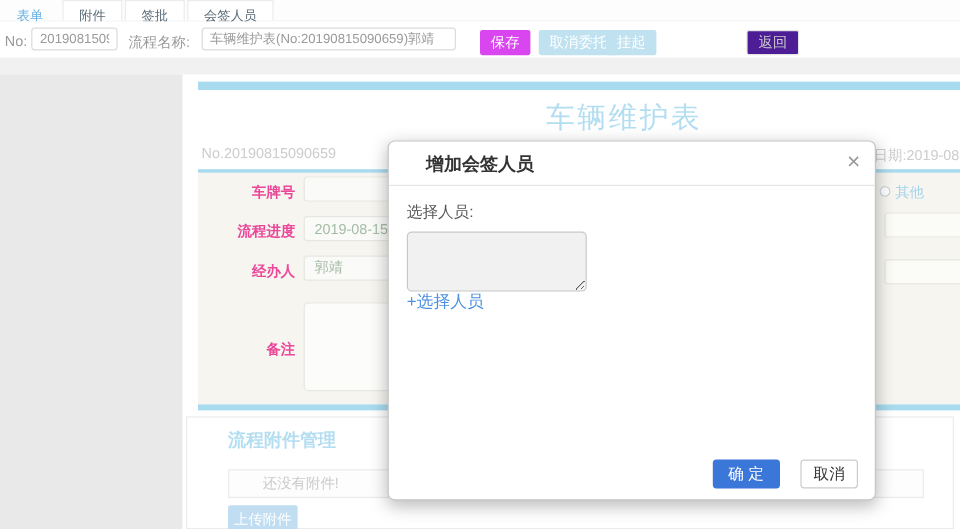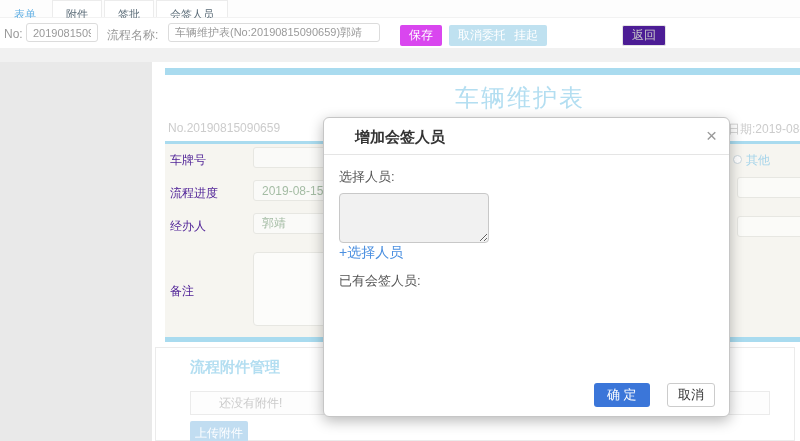--- a/index.html
+++ b/index.html
@@ -30,21 +30,21 @@
   .pagebg { position:absolute; left:0; top:62px; width:800px; height:379px; background:#e9e9e9; }
   .mainpanel { position:absolute; left:152px; top:62px; width:648px; height:379px; background:#fff; }
 
   
   .form-topbar { left:165px; top:68px; width:635px; height:7px; background:#a9dbef; }
   .form-title { left:165px; top:82px; width:710px; text-align:center; font-size:24px;
     color:#b3def1; letter-spacing:2px; }
   .meta { font-size:12px; color:#cccccc; top:121px; white-space:nowrap; }
   .blueline { left:165px; top:141px; width:635px; height:3px; background:#a9dbef; }
   .formbg { left:165px; top:144px; width:635px; height:193px; background:#f6f5f0; }
-  .flabel { font-size:12px; color:#4c1d95; left:170px; width:76px; text-align:left; }
+  .flabel { font-size:12px; color:#ec4899; left:170px; width:76px; text-align:right;font-weight:bold; }
   .finput { position:absolute; left:253px; width:200px; height:21px; background:#fafaf8;
     border:1px solid #e7e7e2; border-radius:3px; font-size:12px; color:#a4bca4; padding:0 8px;
     outline:none; font-family:"Liberation Sans", sans-serif; }
   .ftextarea { position:absolute; left:253px; top:252px; width:200px; height:74px; background:#fcfcfa;
     border:1px solid #e7e7e2; border-radius:4px; resize:none; outline:none; }
   .radio { left:733px; top:155px; width:9px; height:9px; border:1px solid #ccd7dd;
     border-radius:50%; background:#fff; }
   .rlabel { left:746px; top:152px; font-size:12px; color:#a5d4ea; }
   .rinput { position:absolute; left:737px; width:120px; height:21px; background:#fbfbf8;
     border:1px solid #e7e7e2; border-radius:3px; outline:none; }
@@ -135,19 +135,18 @@
 
 <div class="modal">
   <div class="modal-header">
     <span class="modal-title">增加会签人员</span>
     <span class="modal-close">×</span>
   </div>
   <div class="modal-body">
     <div class="m-label">选择人员:</div>
     <textarea class="m-textarea" style=""></textarea>
     <a class="m-link">+选择人员</a>
-    <div class="m-label2">已有会签人员:</div>
   </div>
   <div class="modal-footer">
     <button class="m-btn-confirm">确 定</button>
     <button class="m-btn-cancel">取消</button>
   </div>
 </div>
 
 </body></html>

